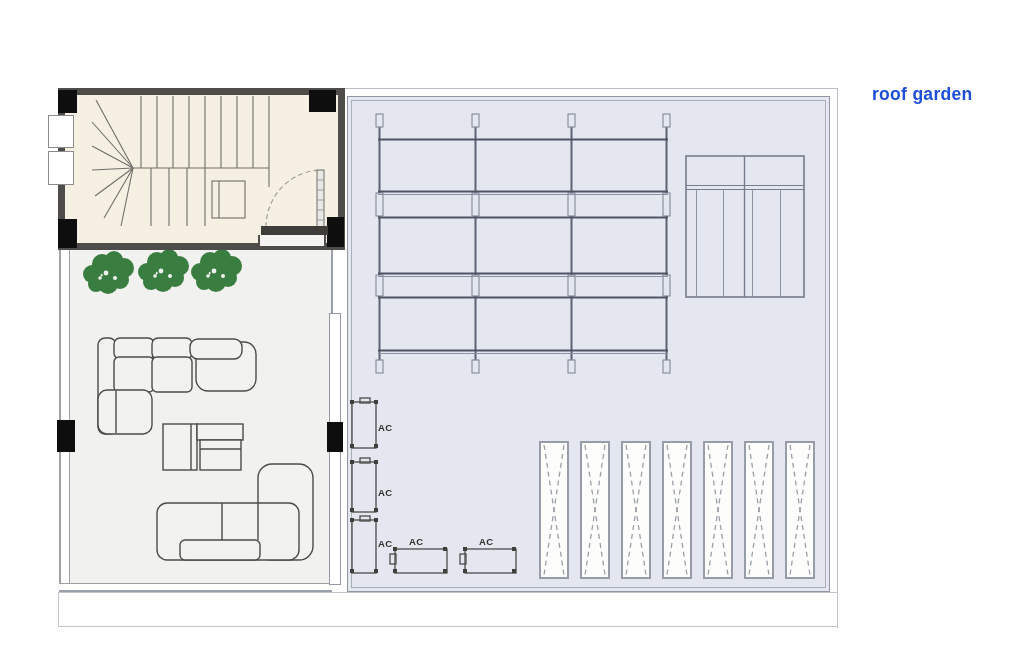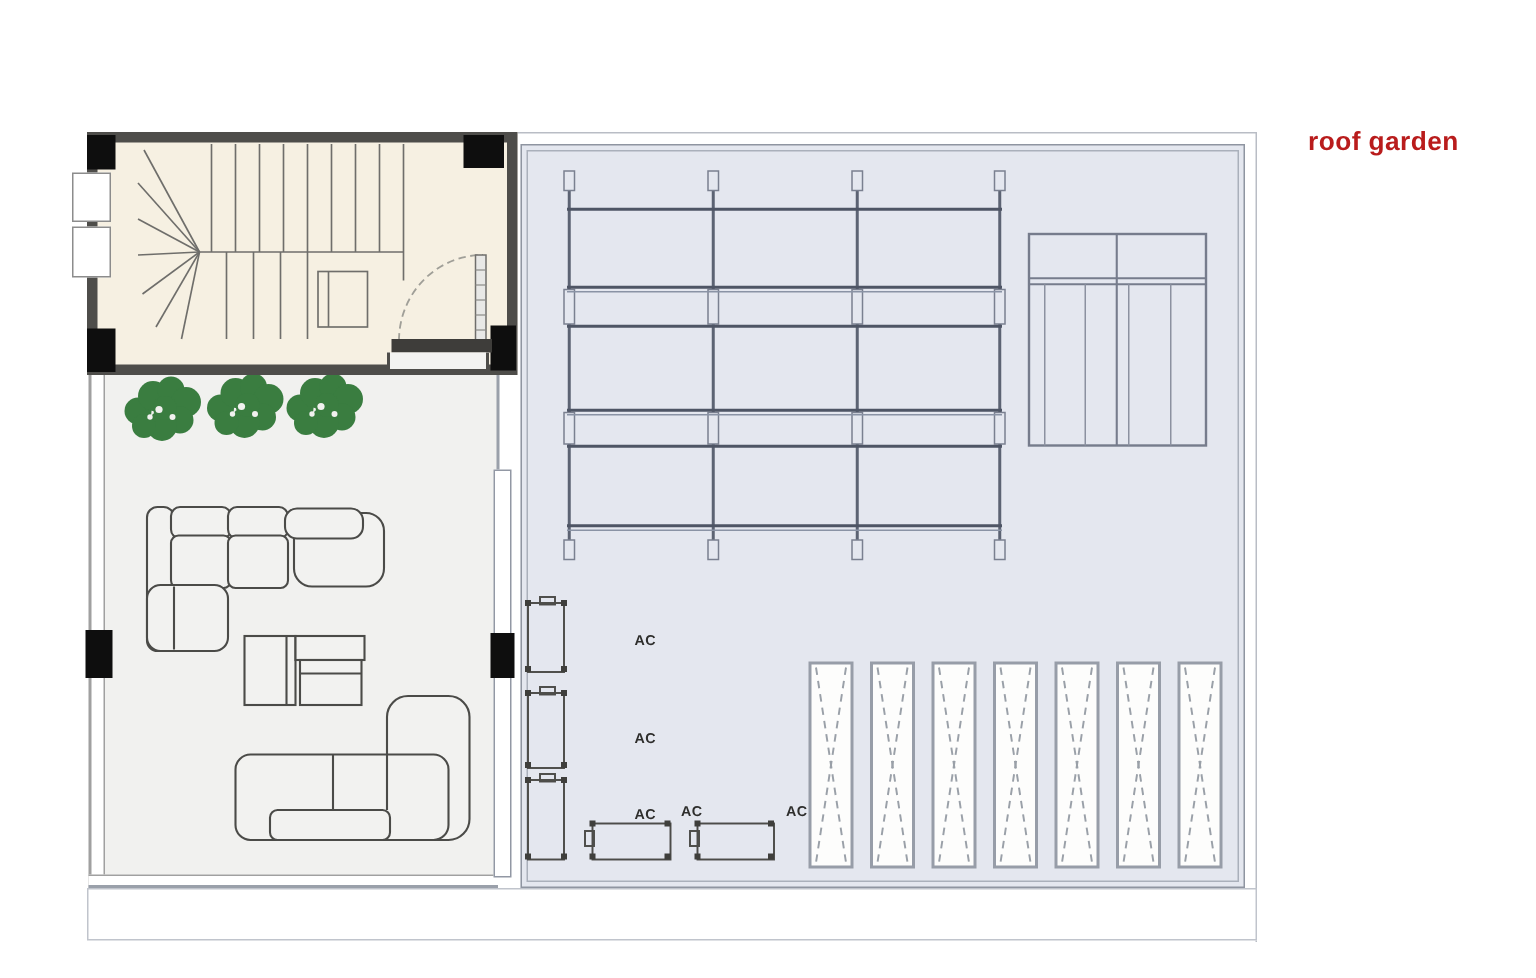--- a/index.html
+++ b/index.html
@@ -2,21 +2,21 @@
 <html><head>
 <meta charset="utf-8">
 <style>
   html,body{margin:0;padding:0;background:#ffffff;}
   .canvas{position:relative;width:1024px;height:652px;background:#fff;
           font-family:"Liberation Sans",sans-serif;overflow:hidden;}
   .abs{position:absolute;box-sizing:border-box;}
 
   
   .plan-title{position:absolute;left:872px;top:84px;font-size:17.5px;font-weight:700;
-              color:#b91c1c;letter-spacing:.3px;}
+              color:#1d4ed8;letter-spacing:.3px;}
 
   
   .parapet-top{left:345px;top:88px;width:493px;height:1px;background:#b9bdc5;}
   .parapet-right{left:837px;top:88px;width:1px;height:540px;background:#b9bdc5;}
   .bottom-strip{left:58px;top:592px;width:780px;height:35px;background:#fff;
                 border:1px solid #c0c4cc;}
 
   
   .roof-area{left:347px;top:96px;width:483px;height:496px;background:#e4e7ef;
              border:1px solid #8f95a1;}
@@ -43,21 +43,21 @@
   .col-bl{left:58px;top:219px;width:19px;height:29px;}
   .col-br{left:327px;top:217px;width:17px;height:30px;}
   .stair-window{background:#fff;border:1px solid #8c8c8c;}
   .win-1{left:48px;top:115px;width:26px;height:33px;}
   .win-2{left:48px;top:151px;width:26px;height:34px;}
   .threshold-bar{left:261px;top:226px;width:67px;height:9px;background:#3e3d3a;}
   .threshold-step{left:258px;top:235px;width:68px;height:13px;background:#f3f3f1;
                   border:2px solid #4e4d4a;border-top:none;}
 
   svg{position:absolute;overflow:visible;}
-  .ac-label{position:absolute;font-size:9.5px;font-weight:700;color:#2e2e2c;letter-spacing:.3px;margin-left:45px;}
+  .ac-label{position:absolute;font-size:9.5px;font-weight:700;color:#2e2e2c;letter-spacing:.3px;}
 </style>
 </head>
 <body>
 
 <div class="canvas">
 
   <div class="plan-title">roof garden</div>
 
   <div class="abs parapet-top"></div>
   <div class="abs parapet-right"></div>

